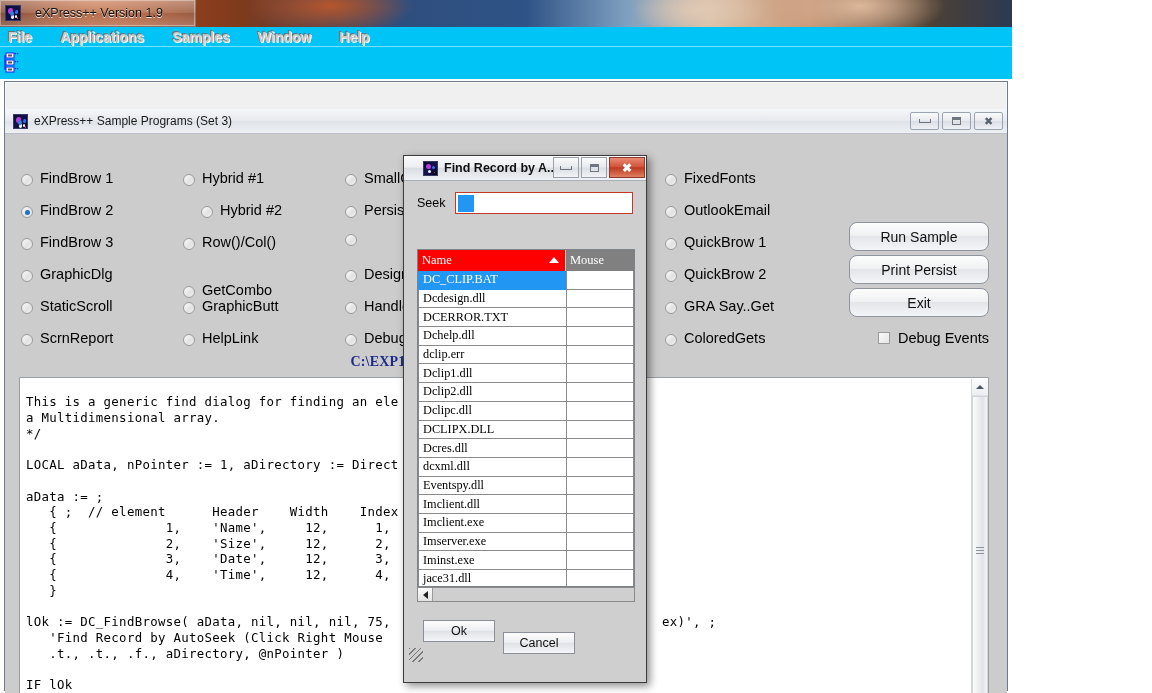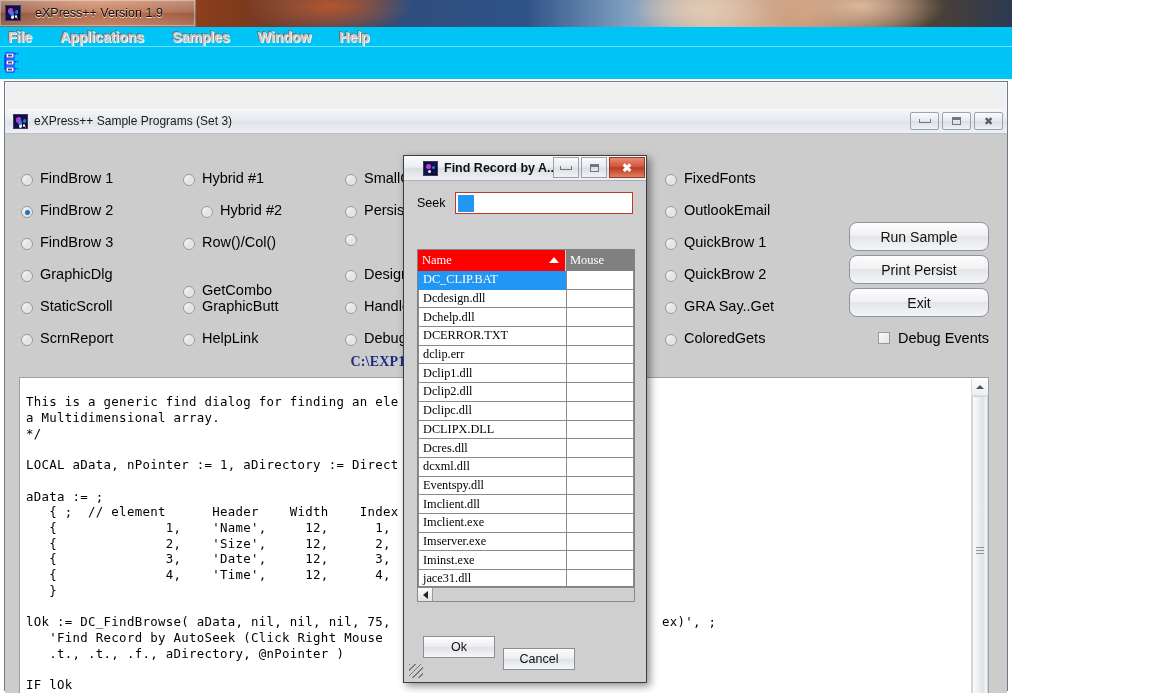--- a/index.html
+++ b/index.html
@@ -265,21 +265,21 @@
     background: #d8d8d8; border: 1px solid #8a8a8a; box-sizing: border-box; display:flex;
   }
   .hs-left {
     width: 15px; height: 100%; box-sizing:border-box;
     background: linear-gradient(180deg,#fdfdfd,#e2e2e2);
     border-right:1px solid #9a9a9a; display:flex;align-items:center;justify-content:center;
   }
   .hs-arrow { width:0;height:0;border-top:4px solid transparent;border-bottom:4px solid transparent;border-right:5px solid #222;}
   .hs-track { flex:1; background:#cfcfcf; }
 
-  .dlg-footer { position: absolute; left: 0; bottom: 0; width: 100%; height: 60px; }
+  .dlg-footer { position: absolute; left: 0; bottom: 16px; width: 100%; height: 60px; }
   .dlg-action {
     position:absolute; width: 72px; height: 22px;
     border: 1px solid #8a8f97; box-sizing: border-box;
     background: linear-gradient(180deg,#fdfdfd 0%,#eeeff2 46%,#e0e2e7 52%,#f5f6f8 100%);
     display:flex;align-items:center;justify-content:center;font-size:12.5px;color:#111;
   }
   .dlg-ok { left: 19px; top: 14px; }
   .dlg-cancel { left: 99px; top: 14px; margin-top: 12px; }
   .resizegrip { position:absolute; left:5px; bottom:4px; width:14px; height:14px;
     background: repeating-linear-gradient(135deg, #7a7a7a 0 1px, transparent 1px 4px); }
@@ -542,25 +542,25 @@
 
         <div class="brow sel">
             <div class="bcell-name">DC_CLIP.BAT</div>
             <div class="bcell-size"></div>
           </div>
         <div class="brow">
             <div class="bcell-name">Dcdesign.dll</div>
             <div class="bcell-size"></div>
           </div>
         <div class="brow">
+            <div class="bcell-name">DCERROR.TXT</div>
+            <div class="bcell-size"></div>
+          </div>
+        <div class="brow">
             <div class="bcell-name">Dchelp.dll</div>
-            <div class="bcell-size"></div>
-          </div>
-        <div class="brow">
-            <div class="bcell-name">DCERROR.TXT</div>
             <div class="bcell-size"></div>
           </div>
         <div class="brow">
             <div class="bcell-name">dclip.err</div>
             <div class="bcell-size"></div>
           </div>
         <div class="brow">
             <div class="bcell-name">Dclip1.dll</div>
             <div class="bcell-size"></div>
           </div>

